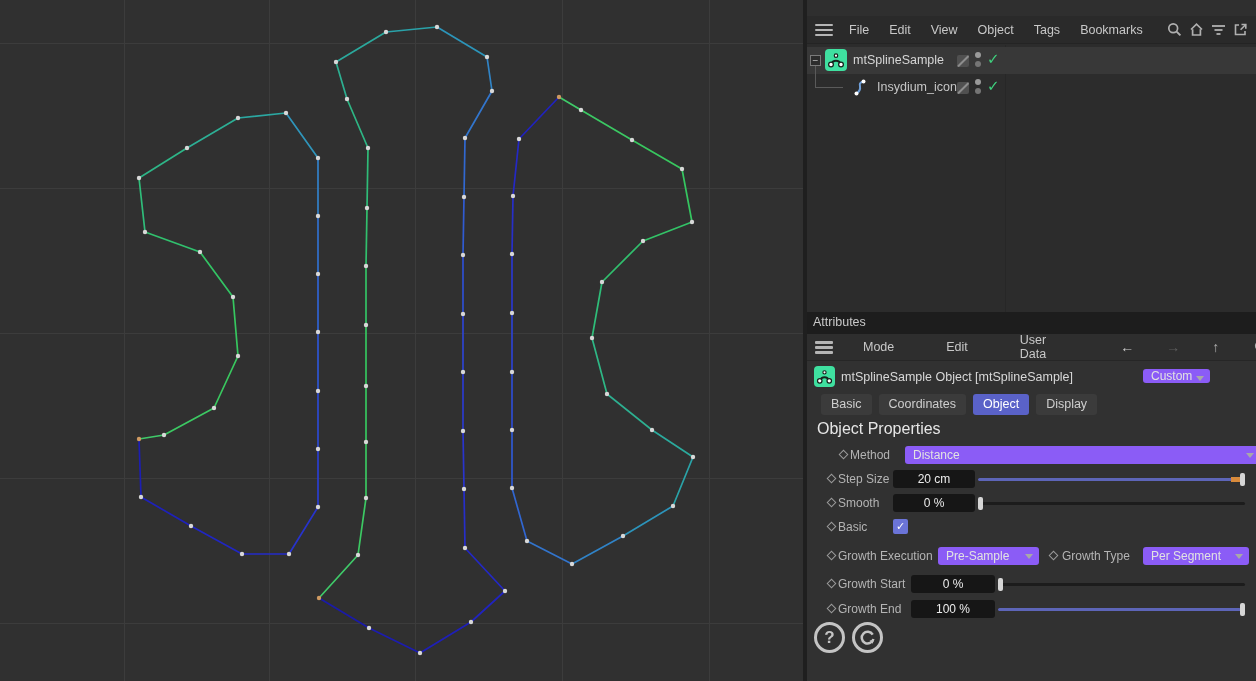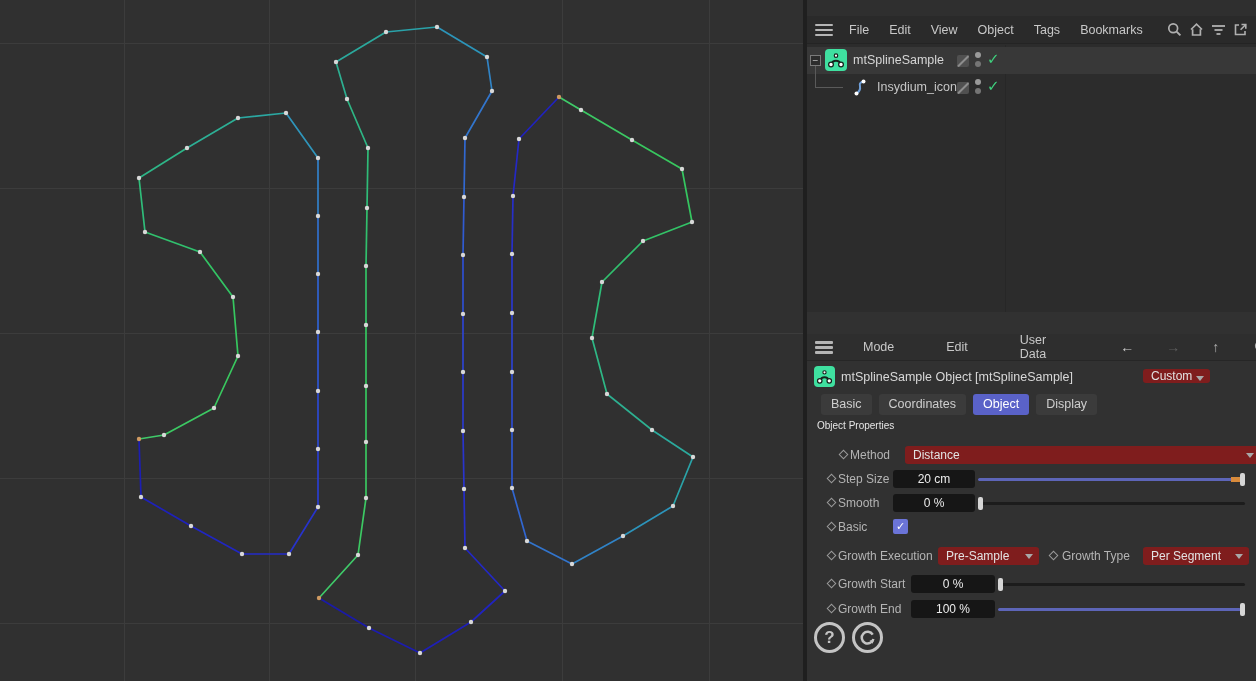--- a/index.html
+++ b/index.html
@@ -57,26 +57,26 @@
 
   .attr-objrow { position:absolute; left:0; top:52px; width:449px; height:26px; }
   .attr-objrow .obj-icon { left:7px; top:2px; width:21px; height:21px; }
   .obj-title { position:absolute; left:34px; top:6px; font-size:12.5px; color:#d8d8d8; white-space:nowrap; }
   .preset-dd { position:absolute; left:336px; top:2px; width:106px; }
 
   .attr-tabs { position:absolute; left:14px; top:82px; display:flex; gap:7px; }
   .tab { background:#3b3b3b; color:#cecece; font-size:12.5px; padding:3px 10px 4px; border-radius:3px; cursor:default; }
   .tab.active { background:var(--accent); color:#ffffff; }
 
-  .attr-section { position:absolute; left:10px; top:108px; font-size:10px; color:#e6e6e6; }
+  .attr-section { position:absolute; left:10px; top:108px; font-size:16px; color:#e6e6e6; }
 
   .prow { position:absolute; left:0; width:449px; height:20px; }
   .diamond { position:absolute; left:21px; top:5px; width:7px; height:7px; border:1px solid #9a9a9a; transform:rotate(45deg); background:transparent; }
   .plabel { position:absolute; left:31px; top:2px; font-size:12px; color:#b4b4b4; white-space:nowrap; }
-  .dropdown { position:relative; height:18px; background:#7f1d1d; border-radius:3px; color:#e2e2e2; font-size:12px;
+  .dropdown { position:relative; height:18px; background:#8b5cf6; border-radius:3px; color:#e2e2e2; font-size:12px;
     line-height:18px; padding:0 18px 0 8px; cursor:default; }
   .dropdown .dd-arrow { position:absolute; right:6px; top:7px; width:0; height:0; border-left:4px solid transparent;
     border-right:4px solid transparent; border-top:5px solid #a8a8a8; }
   .dd-method { position:absolute; left:86px; top:0; width:355px; }
   .dd-growth-exec { position:absolute; left:131px; top:0; width:101px; }
   .dd-growth-type { position:absolute; left:336px; top:0; width:106px; }
   .gt-diamond { left:243px; }
   .gt-label { left:255px; }
 
   .num-input { position:absolute; top:0; height:18px; background:#161616; border-radius:3px; color:#ececec;
@@ -339,20 +339,21 @@
         <span class="tgl-square"></span>
         <span class="tgl-dots">
             <i class="top"></i>
             <i class="bot"></i>
           </span>
         <span class="tgl-check">✓</span>
       </div>
     </div>
 
     <div class="attr">
+      <div class="attr-title">Attributes</div>
 
       <div class="attr-menubar">
         <span class="hamburger">
             <i></i>
           </span>
         <span class="menu-item">Mode</span>
         <span class="menu-item">Edit</span>
         <span class="menu-item">User Data</span>
         <span class="bar-spacer"></span>
         <span class="nav-ico bright">←</span>

